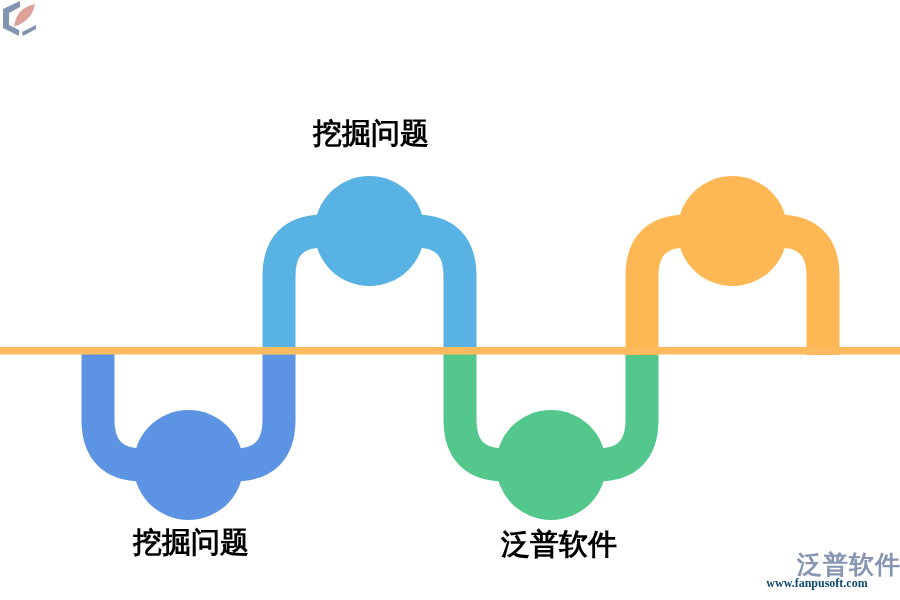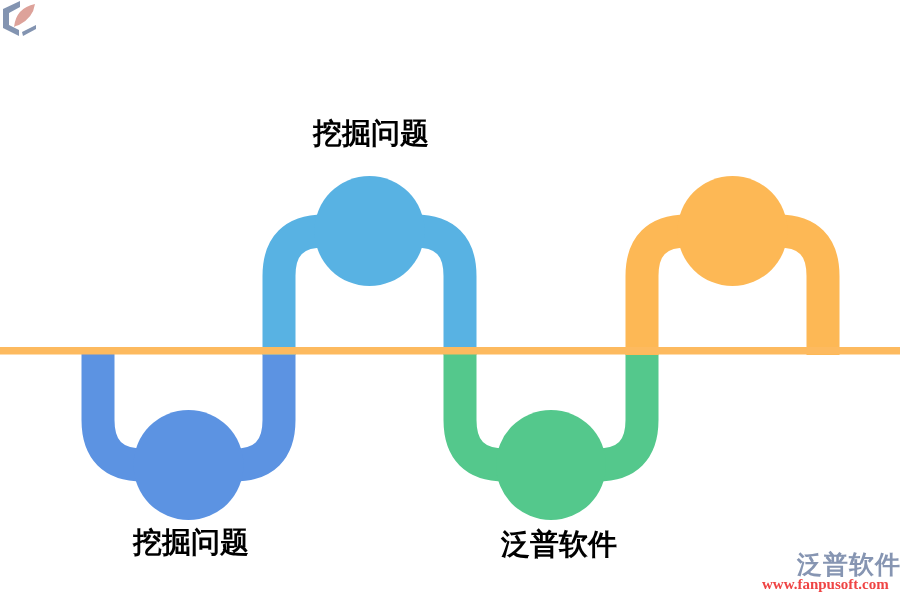--- a/index.html
+++ b/index.html
@@ -31,23 +31,23 @@
     letter-spacing:1px;
     line-height:28px;
     white-space:nowrap;
   }
   .wm-url{
     position:absolute;
     left:762px;top:576px;
     width:110px;
     text-align:center;
     font-family:"Liberation Serif", serif;
-    font-size:15px;
+    font-size:12px;
     font-weight:700;
-    color:#ef4444;
+    color:#0c4a6e;
     white-space:nowrap;
   }
   .wm-logo{
     position:absolute;
     left:763px;top:548px;
     width:38px;height:38px;
   }
 </style>
 </head>
 <body>

